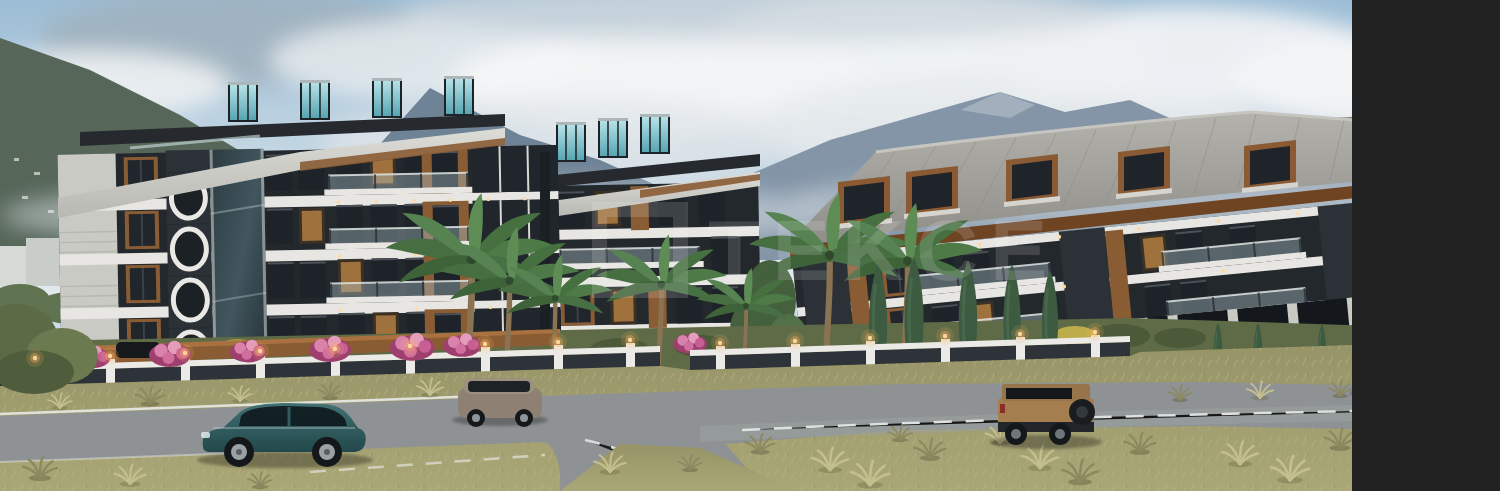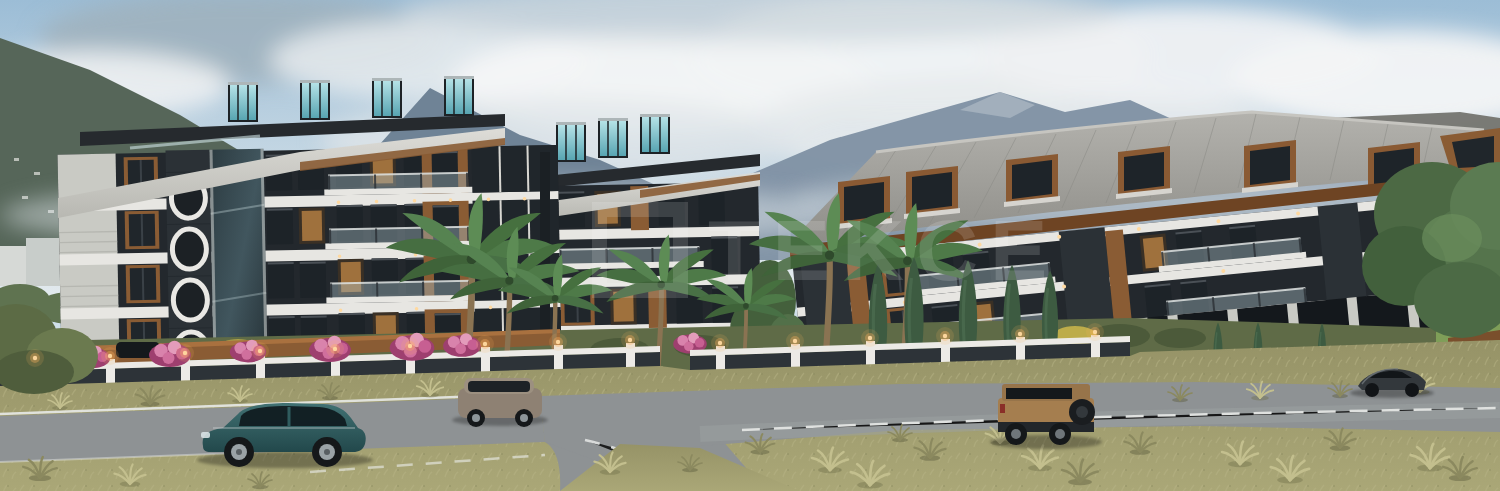--- a/index.html
+++ b/index.html
@@ -7,21 +7,21 @@
     --mountain-far:#7e90a3; --mountain-mid:#697d91; --mountain-left:#566659;
     --facade-white:#e7e6e2; --facade-gray:#c9cac4; --stone-dark:#2b3136; --stone-mid:#3a4147;
     --wood:#8a5c34; --wood-dark:#6e4423; --glass-dark:#20262b; --window-warm:#c98d4a;
     --roof-gray:#a3a29d; --roof-side:#74746f; --grass:#a19e6e; --grass-light:#bcb98a; --grass-dark:#7e7c52;
     --garden-green:#5f6b47; --green-tree:#59774a; --cypress-green:#3d5b41; --palm-green:#4e7a48;
     --road:#8e9294; --road-line:#eceeec; --fence-white:#eceae6; --fence-panel:#2d3338;
     --flower-pink:#d86fa0; --flower-yellow:#c8b44a; --lamp-glow:#ffb25e;
     --suv-teal:#2f5c5e; --suv-gray:#8e8173; --jeep-tan:#a57e4f; --car-dark:#2e3236;
   }
   html,body{margin:0;padding:0;background:#222;}
-  .scene{position:relative;width:1500px;height:491px;overflow:hidden;background:var(--sky-mid);
+  .scene{position:relative;width:1352px;height:491px;overflow:hidden;background:var(--sky-mid);
          font-family:"Liberation Sans",sans-serif;}
   .scene svg{position:absolute;left:0;top:0;display:block;}
   
   .fWhite{fill:var(--facade-white)} .fGray{fill:var(--facade-gray)}
   .fStone{fill:var(--stone-dark)}
   .fWood{fill:var(--wood)} .fWoodD{fill:var(--wood-dark)}
   .fGlass{fill:var(--glass-dark)} .fRoofS{fill:var(--roof-side)}
   .fGarden{fill:var(--garden-green)} .fGreen{fill:var(--green-tree)} .fRoad{fill:var(--road)}
   .fFence{fill:var(--fence-white)} .fPanel{fill:var(--fence-panel)}
   .fMFar{fill:var(--mountain-far)} .fMMid{fill:var(--mountain-mid)} .fMLeft{fill:var(--mountain-left)}

